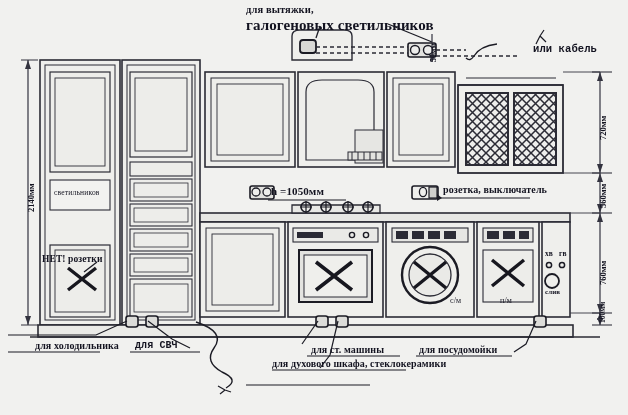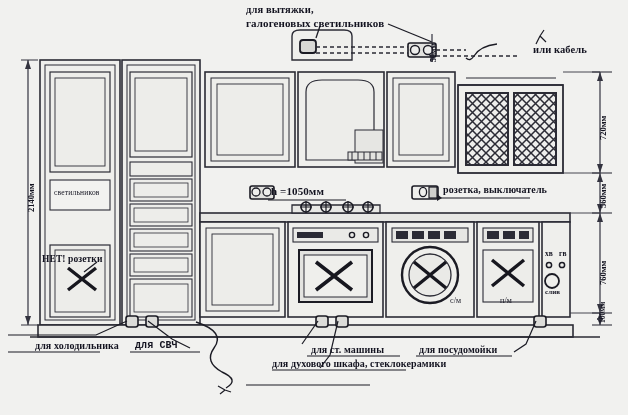--- a/index.html
+++ b/index.html
@@ -260,23 +260,23 @@
     <path d="M600,325 L597,318 L603,318 Z" fill="#33333f"></path>
 
     <path d="M563,72 L600,72" stroke="#33333f" stroke-width=".9"></path>
     <path d="M563,173 L600,173" stroke="#33333f" stroke-width=".9"></path>
     <path d="M570,213 L600,213" stroke="#33333f" stroke-width=".9"></path>
     <path d="M570,313 L600,313" stroke="#33333f" stroke-width=".9"></path>
   </g>
 </svg>
 
 <div class="lbl bold" style="left:246px;top:4px;font-size:10.5px;">для вытяжки,</div>
-<div class="lbl bold" style="left:246px;top:18px;font-size:11px;text-align:center;">галогеновых светильников</div>
-
-<div class="lbl bold" style="left:533px;top:44px;font-size:10.5px;">или кабель</div>
+<div class="lbl bold" style="left:246px;top:18px;font-size:15px;text-align:center;">галогеновых светильников</div>
+
+<div class="lbl bold" style="left:533px;top:44px;font-size:10.5px;font-family:Liberation Mono, monospace;">или кабель</div>
 
 <div class="vtxt" style="left:429px;top:62px;font-size:8px;">50мм</div>
 
 <div class="lbl bold" style="left:271px;top:186px;font-size:11px;">h =1050мм</div>
 
 <div class="lbl bold" style="left:443px;top:185px;font-size:10px;">розетка, выключатель</div>
 
 <div class="lbl" style="left:54px;top:189px;font-size:7.5px;letter-spacing:.2px;">светильников</div>
 
 <div class="lbl bold" style="left:42px;top:255px;font-size:9.5px;text-align:right;">НЕТ! розетки</div>

